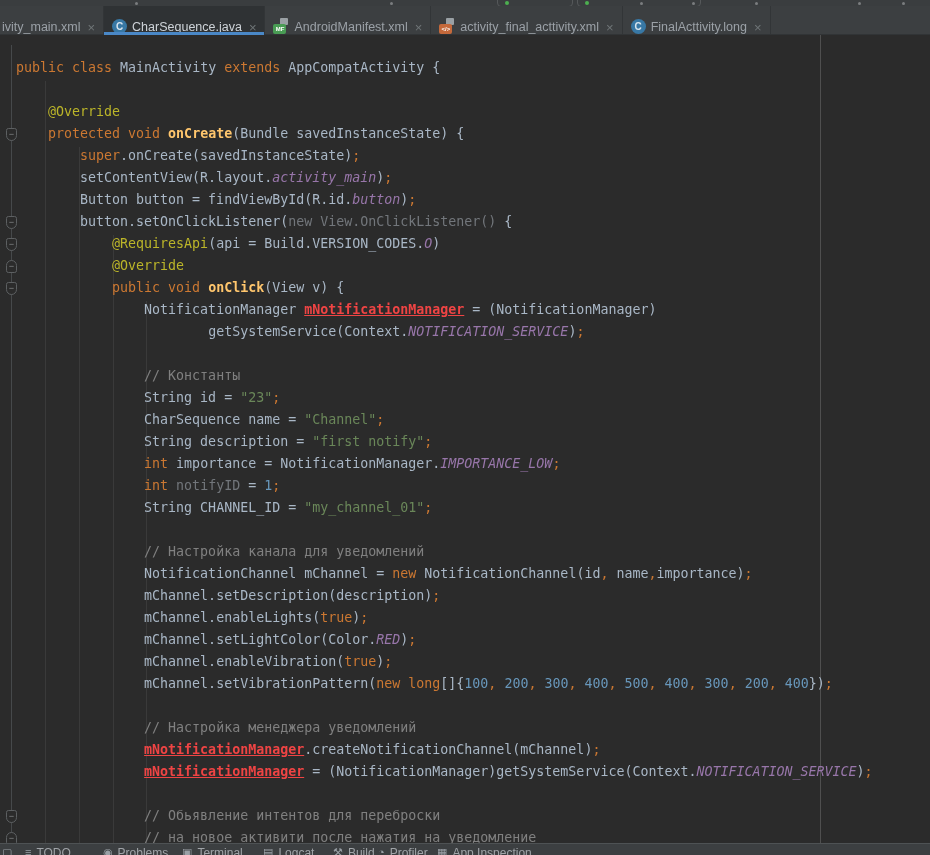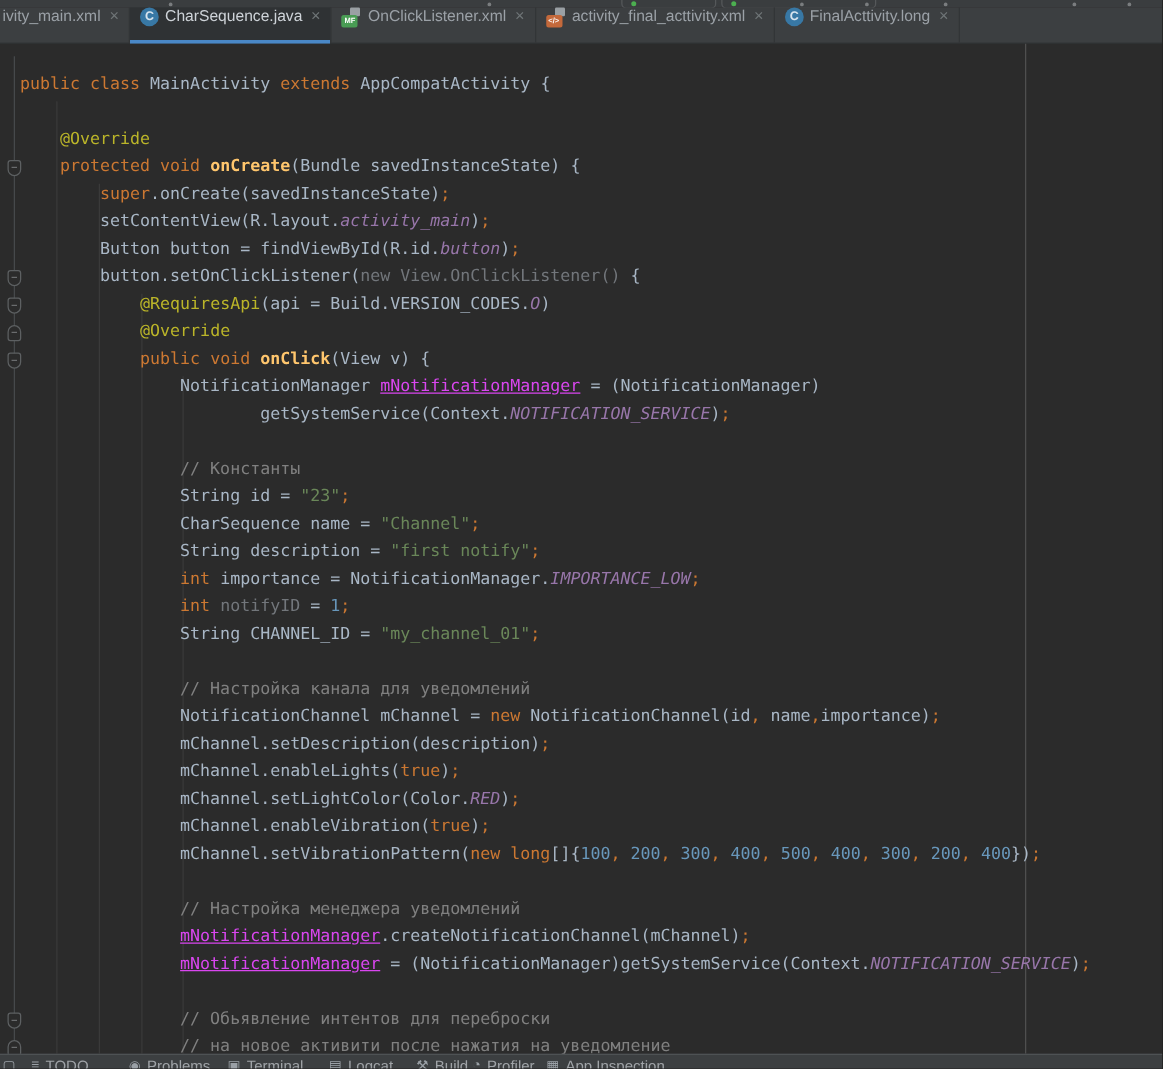--- a/index.html
+++ b/index.html
@@ -5,21 +5,21 @@
   html,body{margin:0;padding:0;background:#202020;}
   .app{position:relative;width:930px;height:855px;background:#2b2b2b;overflow:hidden;
        font-family:"Liberation Sans",sans-serif;}
   
   .topstrip{position:absolute;left:0;top:0;width:930px;height:6px;background:#3a3d3f;}
   .tool-outline{position:absolute;top:-8px;height:13px;border:1px solid #55585a;border-radius:4px;}
   .dot{position:absolute;border-radius:50%;}
   
   .tabbar{position:absolute;left:0;top:6px;width:930px;height:29px;background:#3c3f41;
           display:flex;align-items:stretch;border-bottom:1px solid #313436;box-sizing:border-box;}
-  .tab{position:relative;display:flex;align-items:flex-start;gap:5px;padding:0 8px;
+  .tab{position:relative;display:flex;align-items:flex-end;gap:5px;padding:0 8px;
        border-right:1px solid #323537;font-size:12.5px;color:#9ba1a7;cursor:default;}
   .tab.first{padding-left:2px;}
   .tab.active{background:#2f3234;color:#ced3d8;}
   .tab.active .underline{position:absolute;left:0;right:0;bottom:-1px;height:3px;background:#4a88c7;}
   .tab .close{color:#6f7577;font-size:13px;line-height:13px;margin-left:2px;}
   .ic-java{width:15px;height:15px;border-radius:50%;background:#3878a5;color:#d7e4ee;
            font-size:10px;font-weight:bold;display:flex;align-items:center;justify-content:center;flex:0 0 auto;}
   .ic-file{position:relative;width:16px;height:16px;flex:0 0 auto;}
   .ic-file .page{position:absolute;right:1px;top:0;width:8px;height:7px;background:#9aa0a4;border-radius:1px;}
   .ic-file .badge{position:absolute;left:0;bottom:0;width:13px;height:10px;border-radius:2px;
@@ -30,21 +30,21 @@
   .editor{position:absolute;left:0;top:35px;width:930px;height:820px;background:#2b2b2b;}
   .gutterline{position:absolute;left:11px;top:10px;width:1px;height:798px;background:#46494b;}
   .iguide{position:absolute;width:1px;background:#3a3a3a;}
   .marginguide{position:absolute;left:820px;top:0;width:1px;height:808px;background:#4f4f4f;}
   .code{position:absolute;left:16px;top:22px;font-family:"DejaVu Sans Mono",monospace;
         font-size:13.3px;line-height:22px;white-space:pre;color:#a9b7c6;}
   .cl{height:22px;}
   .kw{color:#cc7832;} .def{color:#a9b7c6;} .meth{color:#ffc66d;font-weight:bold;}
   .ann{color:#bbb529;} .str{color:#6a8759;} .num{color:#6897bb;} .com{color:#808080;}
   .const{color:#9876aa;font-style:italic;} .res{color:#9876aa;font-style:italic;margin-top:24px;}
-  .fldu{color:#d946ef;text-decoration:underline;} .gray{color:#72767b;} .punc{color:#cc7832;}
+  .fldu{color:#ef4444;text-decoration:underline;font-weight:bold;} .gray{color:#72767b;} .punc{color:#cc7832;}
   .fold{position:absolute;left:6px;width:11px;height:13px;box-sizing:border-box;background:#2b2b2b;
         border:1px solid #5d6062;color:#8a8d8f;font-size:9px;line-height:10px;text-align:center;}
   .fold.start{border-radius:3px 3px 7px 7px;}
   .fold.end{border-radius:7px 7px 3px 3px;}
   
   .bottombar{position:absolute;left:0;top:843px;width:930px;height:12px;background:#3c3f41;
              border-top:1px solid #4e5254;overflow:hidden;box-sizing:border-box;}
   .bitem{position:absolute;top:2px;display:flex;gap:5px;font-size:12px;color:#a0a4a8;}
   .bitem .bic{color:#9aa0a6;font-size:11px;}
 </style>
@@ -76,21 +76,21 @@
         <span class="ic-java">C</span>
         <span>CharSequence.java</span>
         <span class="close">×</span>
         <div class="underline"></div>
       </div>
       <div class="tab">
         <span class="ic-file">
           <span class="page"></span>
           <span class="badge green">MF</span>
         </span>
-        <span>OnClickListener.xml</span>
+        <span>AndroidManifest.xml</span>
         <span class="close">×</span>
       </div>
       <div class="tab">
         <span class="ic-file">
           <span class="page"></span>
           <span class="badge orange">&lt;/&gt;</span>
         </span>
         <span>activity_final_acttivity.xml</span>
         <span class="close">×</span>
       </div>

